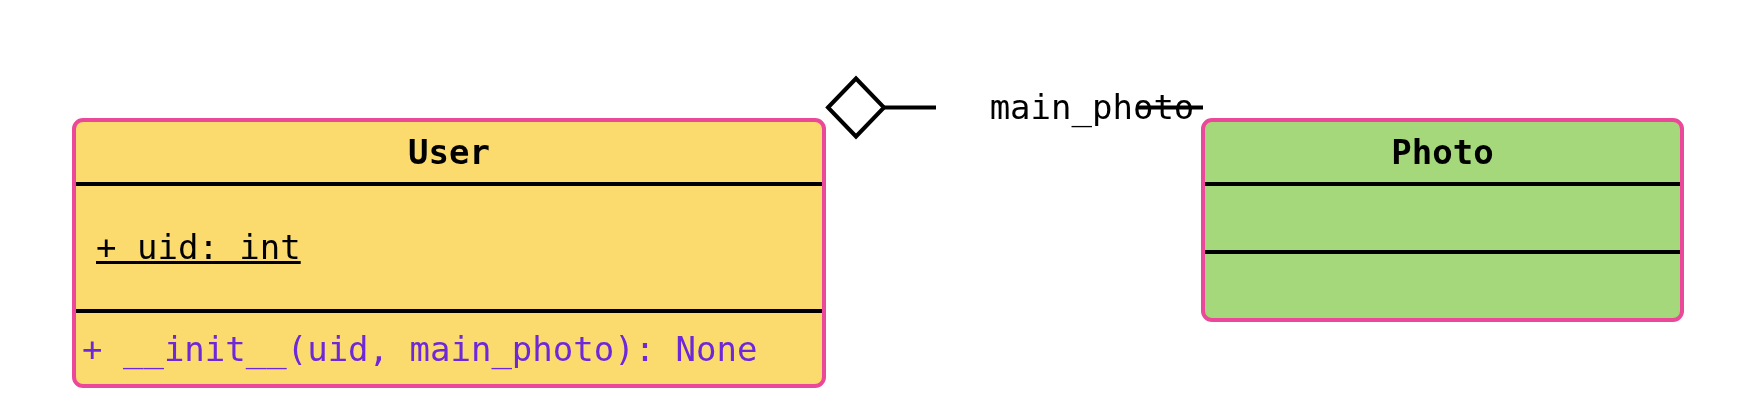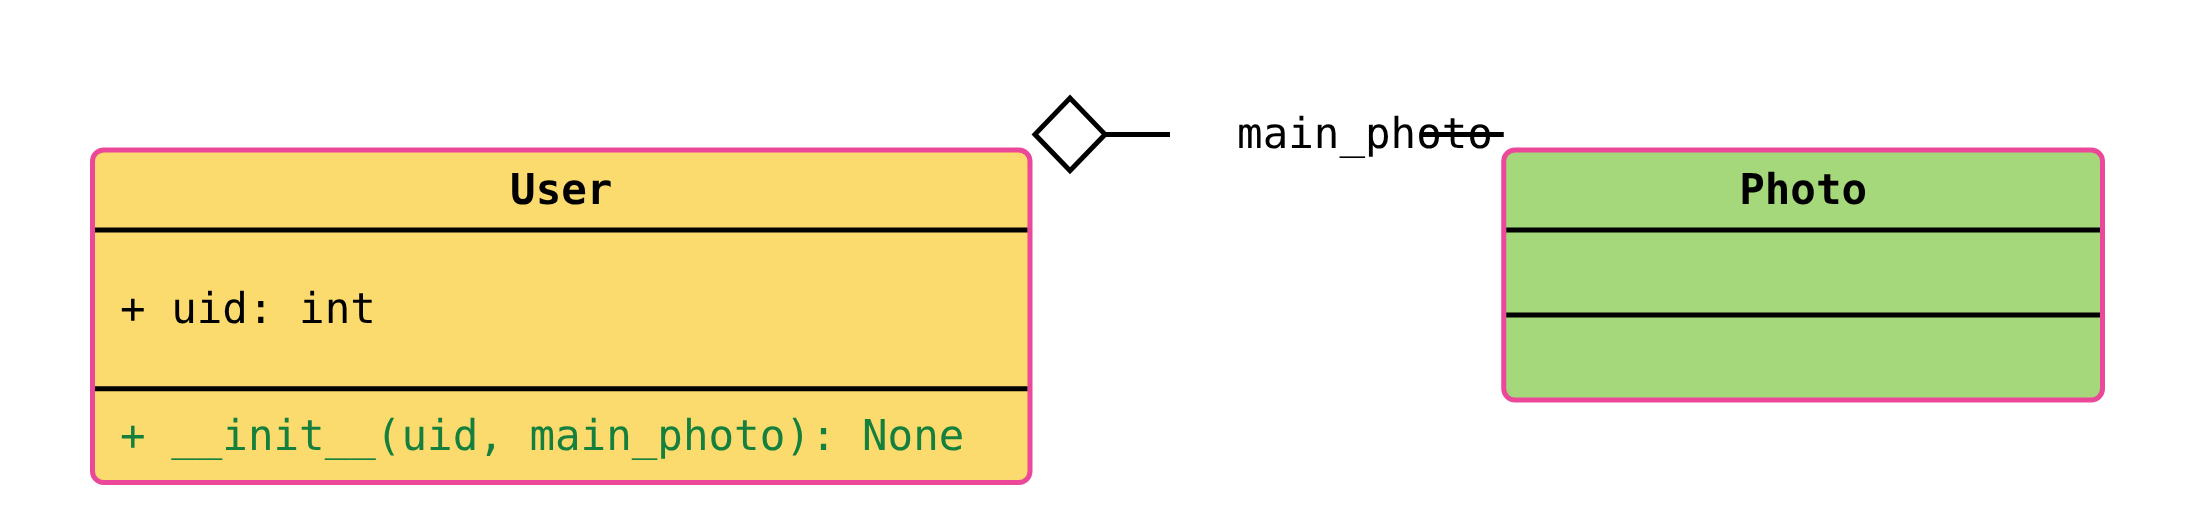--- a/index.html
+++ b/index.html
@@ -39,30 +39,30 @@
     padding-left: 20px;
     font-size: 34px;
     line-height: 33px;
     color: #000;
   }
   .uml-methods {
     box-sizing: border-box;
     flex: 1;
     display: flex;
     align-items: center;
-    padding-left: 20px;
+    padding-left: 6px;
     font-size: 34px;
-    color: #15803d;
+    color: #6d28d9;
     text-align: center;
   }
   .bold { font-weight: bold; }
 
   #user-box  { left: 72px;   top: 74px; width: 754px; height: 270px; }
   #user-box .uml-title { height: 64px; }
-  #user-box .uml-attrs { height: 127px; }
+  #user-box .uml-attrs { height: 127px; text-decoration: underline; }
 
   #photo-box { left: 1201px; top: 74px; width: 483px; height: 204px; }
   #photo-box .uml-title { height: 64px; }
   #photo-box .uml-attrs { height: 68px; }
 
   #edge-layer {
     position: absolute;
     left: 0; top: 0;
     width: 1763px; height: 420px;
     pointer-events: none;

